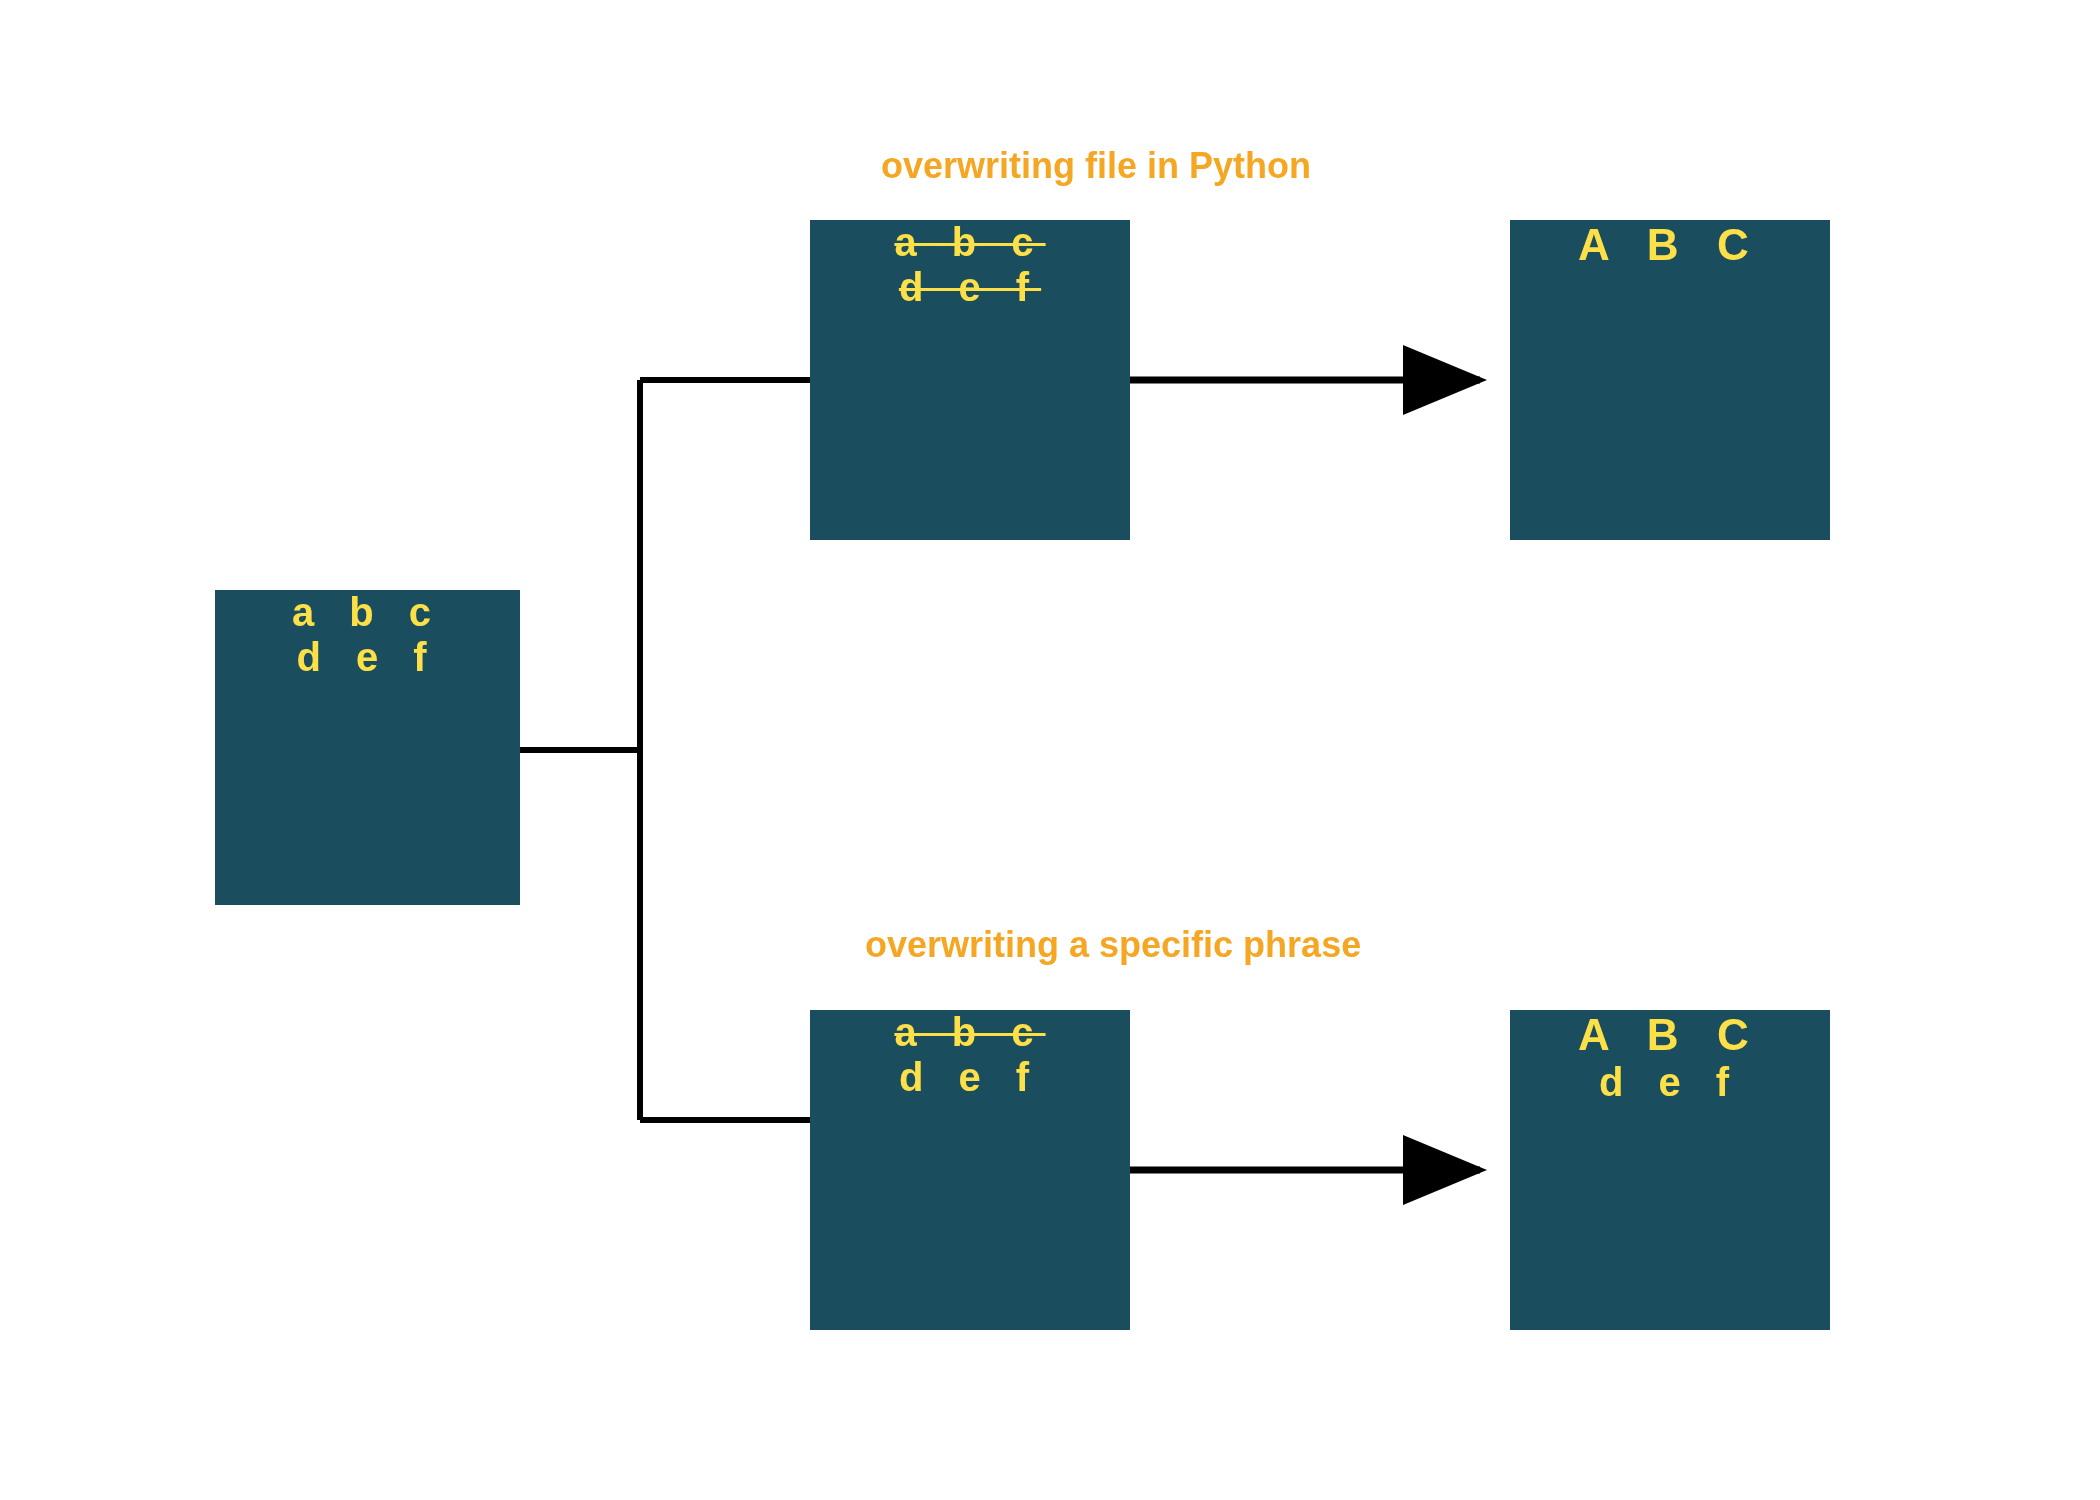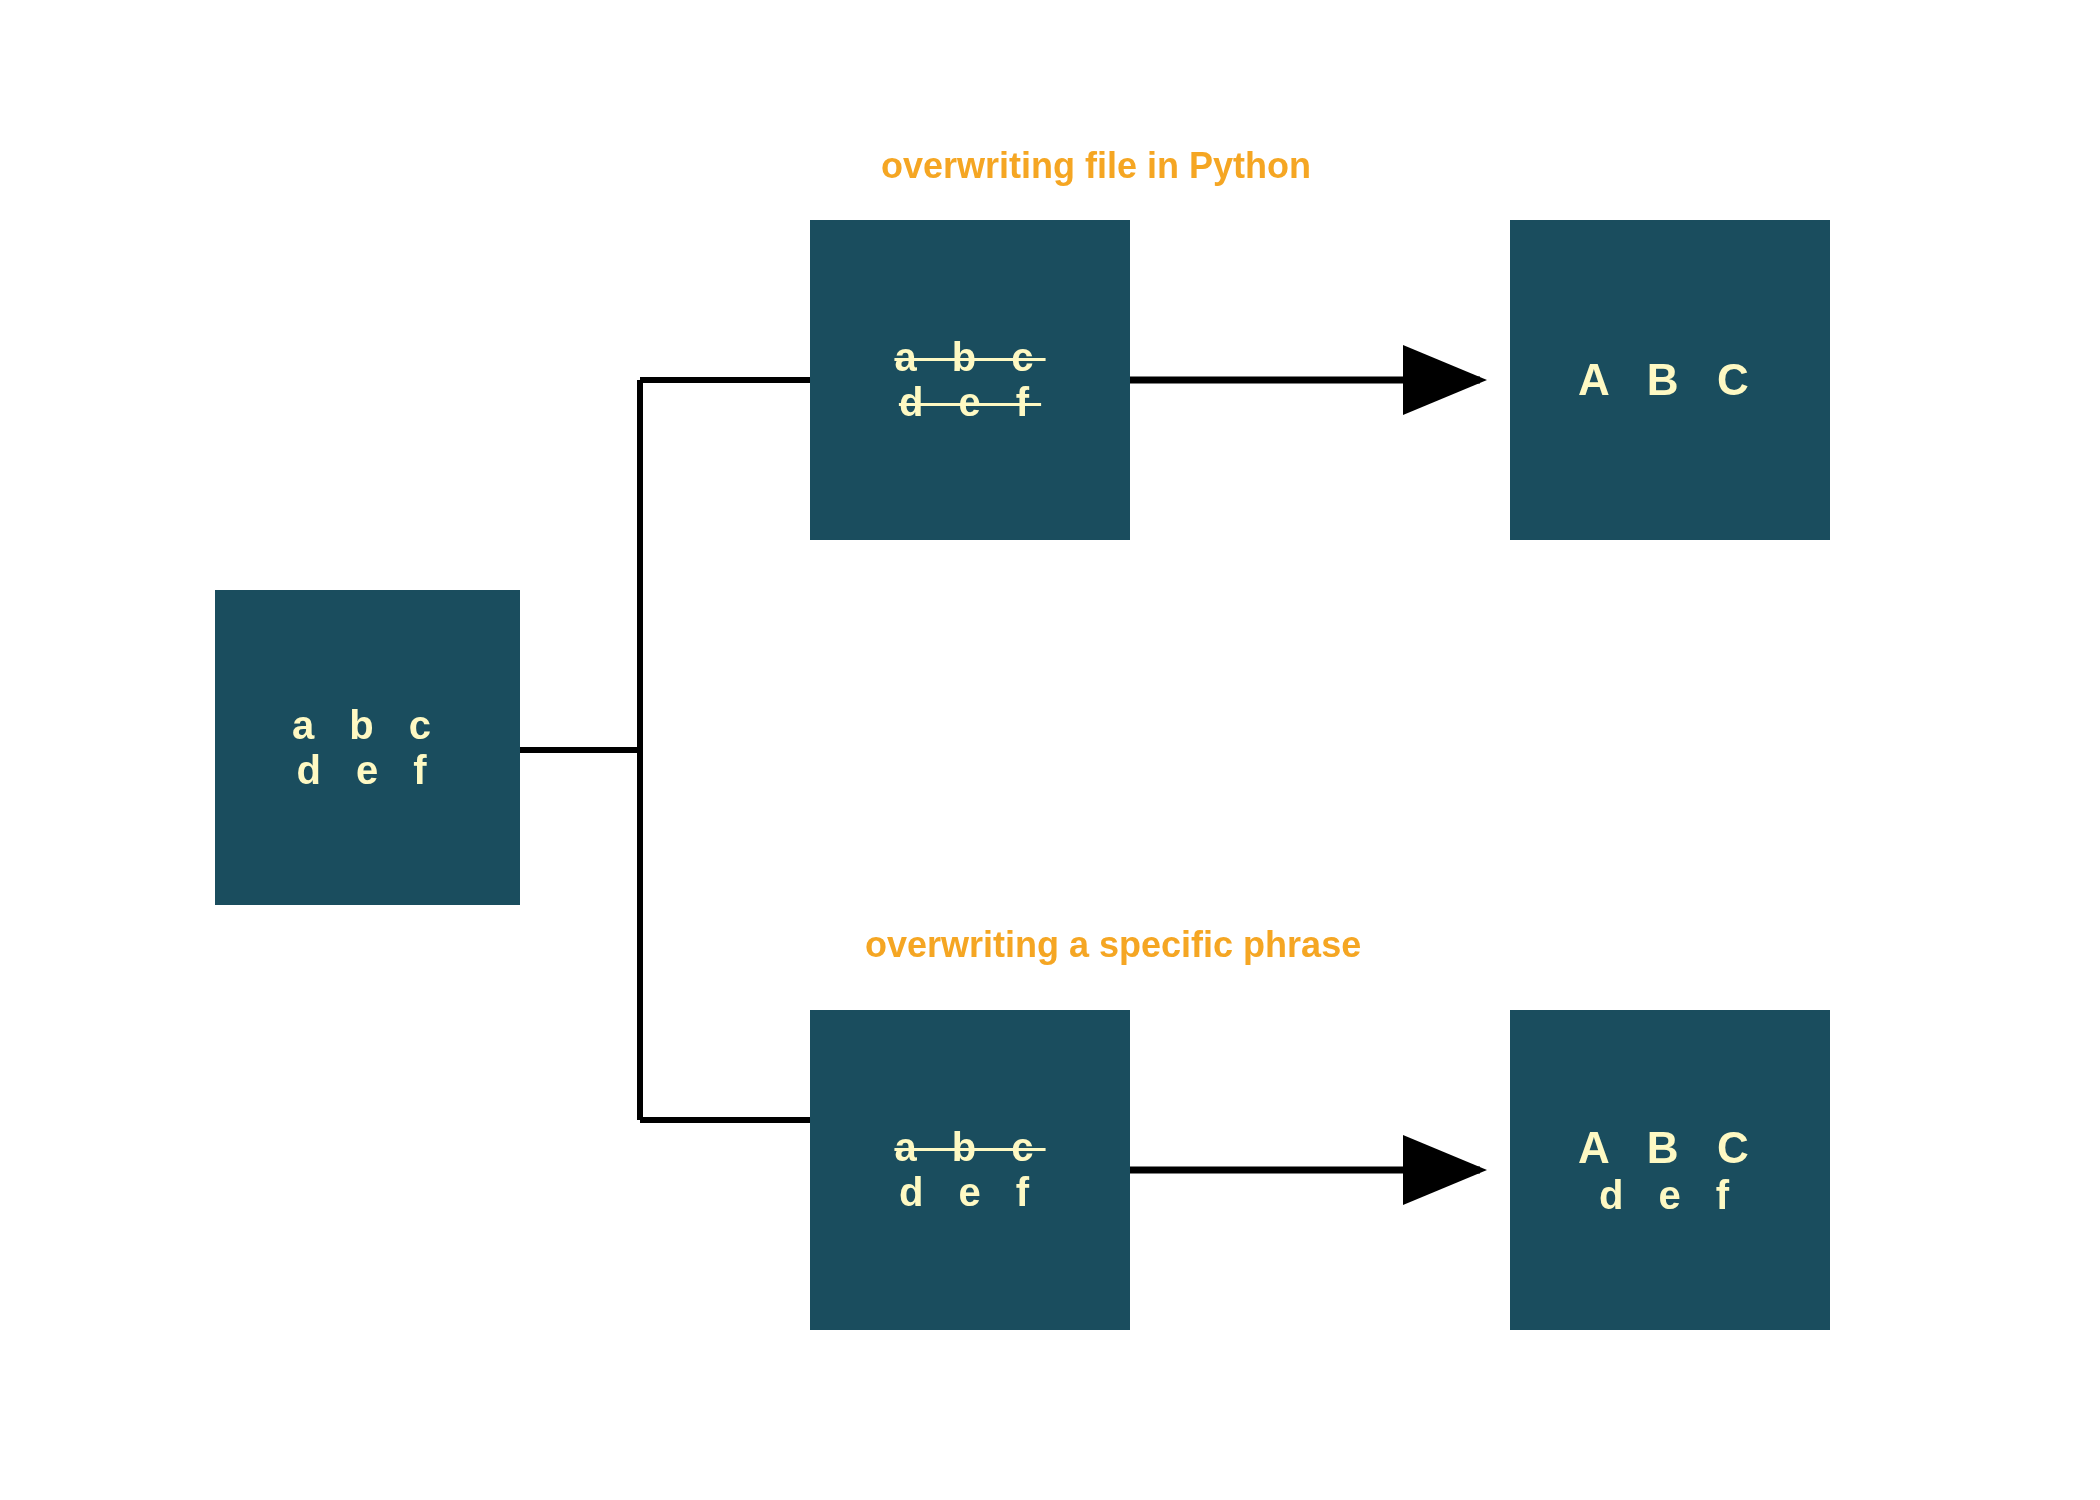--- a/index.html
+++ b/index.html
@@ -12,23 +12,23 @@
       height: 1500px;
       background: #ffffff;
       font-family: -apple-system, BlinkMacSystemFont, "Segoe UI", Arial, sans-serif;
       position: relative;
     }
     .box {
       position: absolute;
       background: #1a4d5e;
       display: flex;
       flex-direction: column;
-      justify-content: center;
+      justify-content: flex-start;
       align-items: center;
-      color: #fef9c3;
+      color: #fde047;
       font-weight: 700;
     }
     .box-content {
       text-align: center;
     }
     .line1, .line2 {
       display: block;
       letter-spacing: 0.3em;
     }
     .strike {

